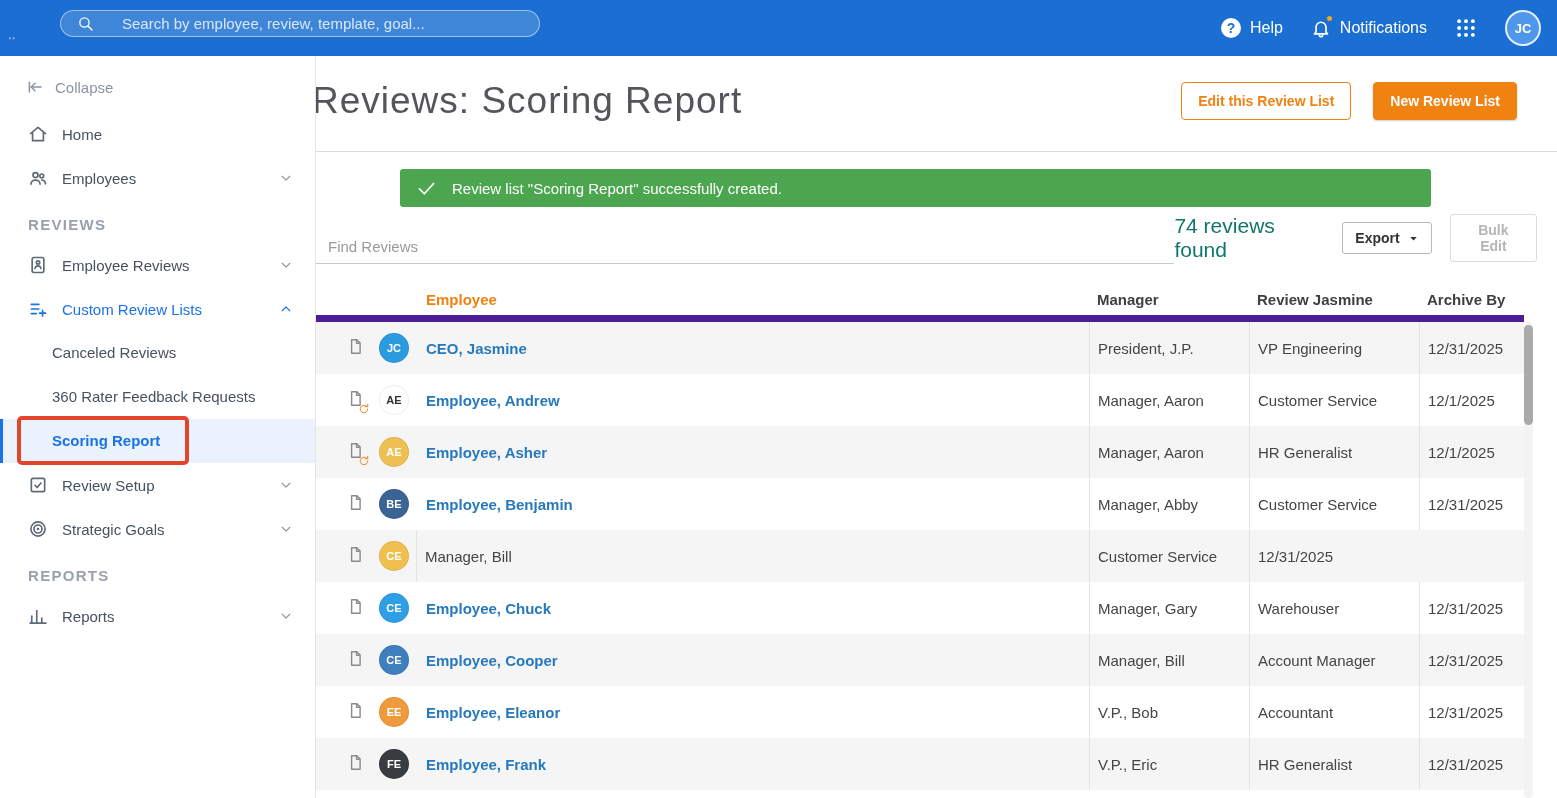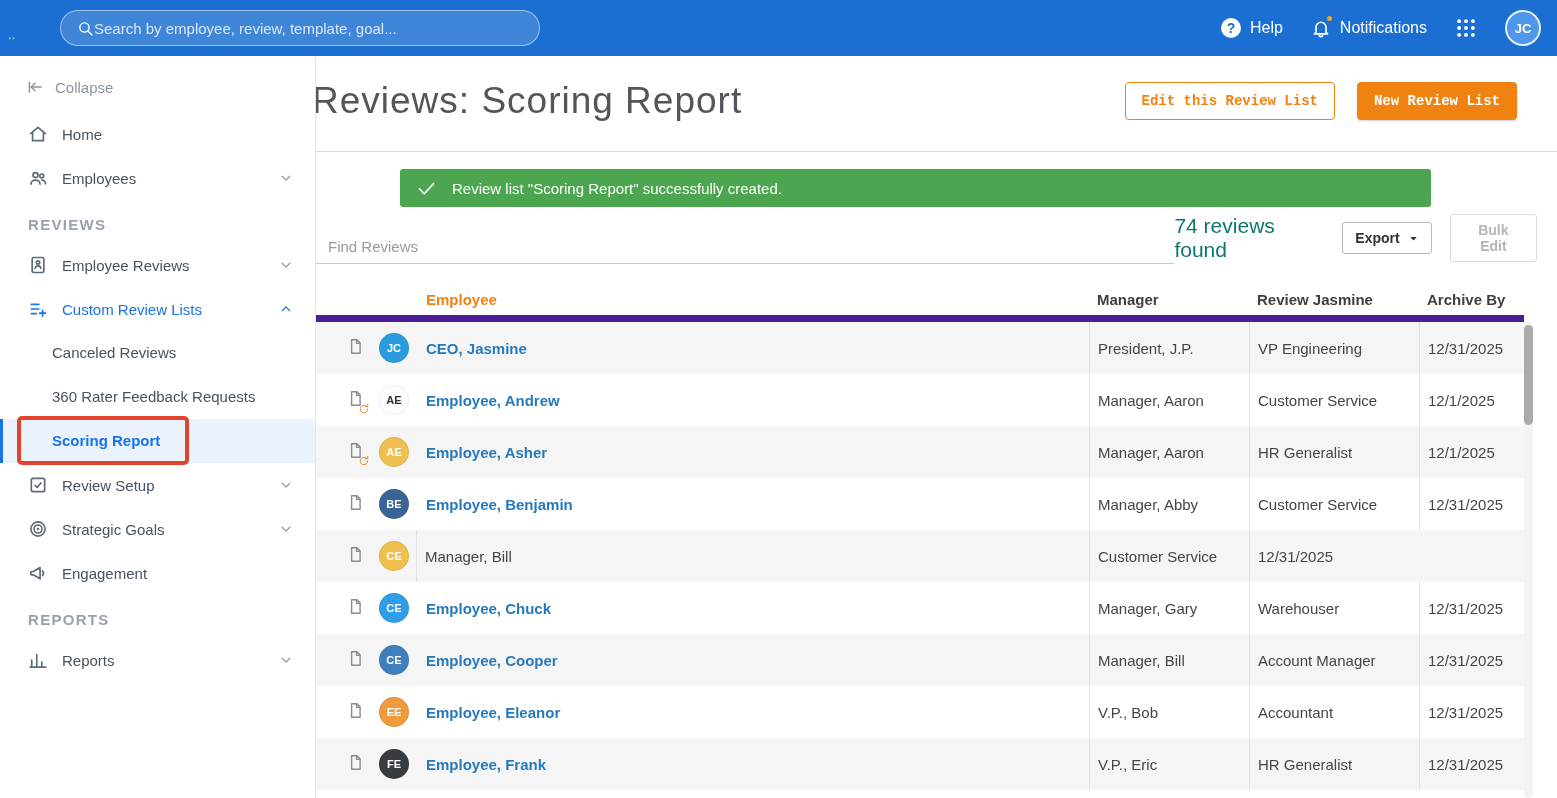--- a/index.html
+++ b/index.html
@@ -5,23 +5,23 @@
   * { box-sizing: border-box; margin: 0; padding: 0; }
   html,body { width:1557px; height:798px; overflow:hidden;
     font-family:"Liberation Sans", sans-serif; background:#fff; }
 
   .icon{display:inline-flex;align-items:center;justify-content:center;flex-shrink:0}
   .icon svg{width:100%;height:100%}
 
   
   .topbar{position:absolute;top:0;left:0;right:0;height:56px;background:var(--topbar,#1b6fd2);z-index:30}
   .logo-dots{position:absolute;left:8px;top:24px;color:rgba(255,255,255,.55);font-size:14px;letter-spacing:2px}
-  .search-box{position:absolute;left:60px;top:10px;width:480px;height:36px;border-radius:18px;
+  .search-box{position:absolute;left:60px;top:10px;width:480px;height:27px;border-radius:18px;
     background:rgba(255,255,255,.16);border:1px solid rgba(255,255,255,.5);
-    display:flex;align-items:center;gap:0;padding:0 16px;color:#fff}
+    display:flex;align-items:center;gap:28px;padding:0 16px;color:#fff}
   .search-box .icon{width:17px;height:17px;color:rgba(255,255,255,.95)}
   .search-box input{flex:1;background:transparent;border:none;outline:none;color:#fff;font-size:15px;font-family:inherit}
   .search-box input::placeholder{color:rgba(255,255,255,.8)}
   .topbar-right{position:absolute;right:16px;top:0;height:56px;display:flex;align-items:center;gap:28px;color:#fff}
   .tb-item{display:flex;align-items:center;gap:9px;font-size:16px;cursor:pointer}
   .help-badge{width:20px;height:20px;border-radius:50%;background:#fff;color:var(--topbar,#1b6fd2);
     font-weight:bold;font-size:14px;display:flex;align-items:center;justify-content:center}
   .bell-wrap{position:relative;width:20px;height:21px;color:#fff}
   .bell-dot{position:absolute;top:-4px;right:-3px;width:9px;height:9px;border-radius:50%;
     background:#f5a623;border:2px solid var(--topbar,#1b6fd2)}
@@ -44,21 +44,21 @@
   .nav-subitem.selected{background:#e9f2fd;color:var(--active,#1a73e8);font-weight:bold;
     border-left:3px solid var(--active,#1a73e8);padding-left:49px}
   .annotation-box{position:absolute;left:14px;top:-3px;width:172px;height:49px;
     border:4px solid var(--annotation,#e2442c);border-radius:5px;pointer-events:none}
 
   
   .main{position:absolute;left:272px;top:56px;right:0;bottom:0;background:#fff;overflow:hidden}
   .page-header{position:absolute;left:40px;right:40px;top:24px;display:flex;align-items:center}
   .page-title{font-size:37px;font-weight:300;color:#54545a;letter-spacing:1px}
   .header-buttons{margin-left:auto;display:flex;gap:22px;align-items:center}
-  .btn{font-family:Liberation Mono, monospace;font-size:14px;font-weight:bold;border-radius:4px;padding:10px 16px;cursor:pointer}
+  .btn{font-family:Liberation Sans, sans-serif;font-size:14px;font-weight:bold;border-radius:4px;padding:10px 16px;cursor:pointer}
   .btn-outline{background:#fff;border:1px solid var(--accent,#ef8211);color:var(--accent,#ef8211)}
   .btn-solid{background:var(--accent,#ef8211);border:1px solid var(--accent,#ef8211);color:#fff;box-shadow:0 1px 2px rgba(0,0,0,.2)}
   .divider{position:absolute;left:0;right:0;top:95px;height:1px;background:#dcdcdc}
   .banner{position:absolute;left:128px;right:126px;top:113px;height:38px;background:var(--green,#4ba64f);
     border-radius:3px;display:flex;align-items:center;gap:15px;padding:0 16px;color:#fff;font-size:15px}
   .banner .icon{width:21px;height:21px;color:#fff}
 
   .find-row{position:absolute;left:24px;right:20px;top:172px;height:36px;display:flex;align-items:flex-end}
   .find-wrap{display:flex;align-items:center;gap:13px;width:908px;border-bottom:1px solid #c9c9c9;padding-bottom:7px}
   .find-wrap .icon{width:19px;height:19px;color:#9a9a9a}
@@ -238,29 +238,20 @@
             <circle cx="12" cy="12" r="1.6" fill="currentColor" stroke="none"></circle>
           </svg>
         </span>
       <span>Strategic Goals</span>
         <span class="icon chevron">
           <svg fill="none" stroke="currentColor" stroke-width="2" stroke-linecap="round" stroke-linejoin="round" viewBox="0 0 24 24">
             <polyline points="5.5 9 12 15.5 18.5 9"></polyline>
           </svg>
         </span>
       </div>
-      <div class="nav-item">
-      <span class="icon">
-          <svg fill="none" stroke="currentColor" stroke-width="2" stroke-linecap="round" stroke-linejoin="round" viewBox="0 0 24 24">
-            <path d="M3.5 10.5v3.5l3.5.5 7.5 4.5V5.5L7 10l-3.5.5z"></path>
-            <path d="M17.5 9.5a4.5 4.5 0 010 5.5"></path>
-          </svg>
-        </span>
-      <span>Engagement</span>
-      </div>
       <div class="nav-section">REPORTS</div>
       <div class="nav-item">
       <span class="icon">
           <svg fill="none" stroke="currentColor" stroke-width="2" stroke-linecap="round" stroke-linejoin="round" viewBox="0 0 24 24">
             <path d="M4.5 20v-8M10.5 20V5.5M16.5 20v-5.5"></path>
             <path d="M2.5 20.5h19"></path>
           </svg>
         </span>
       <span>Reports</span>
         <span class="icon chevron">

